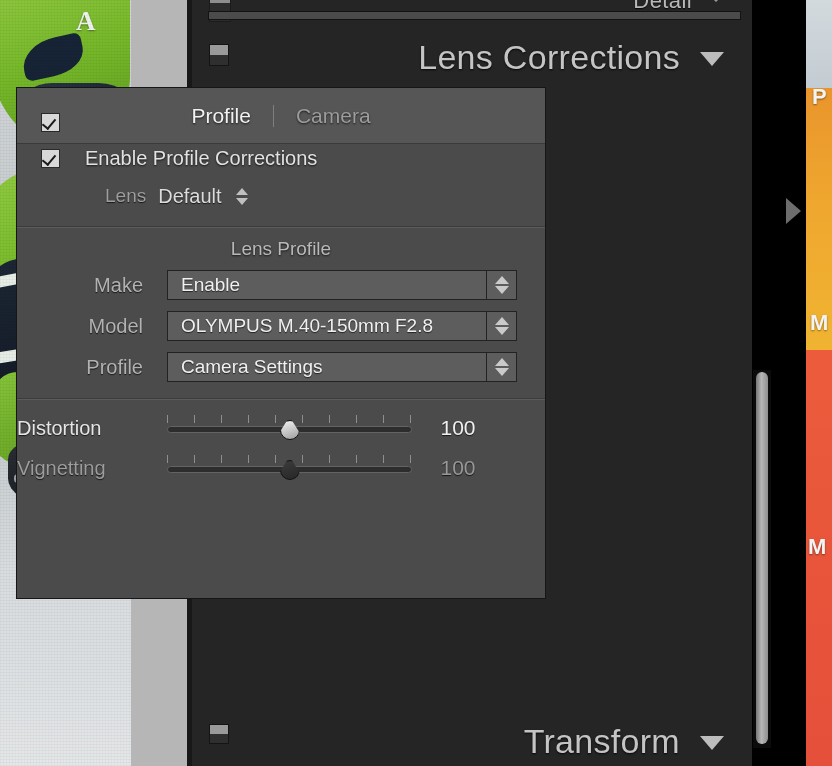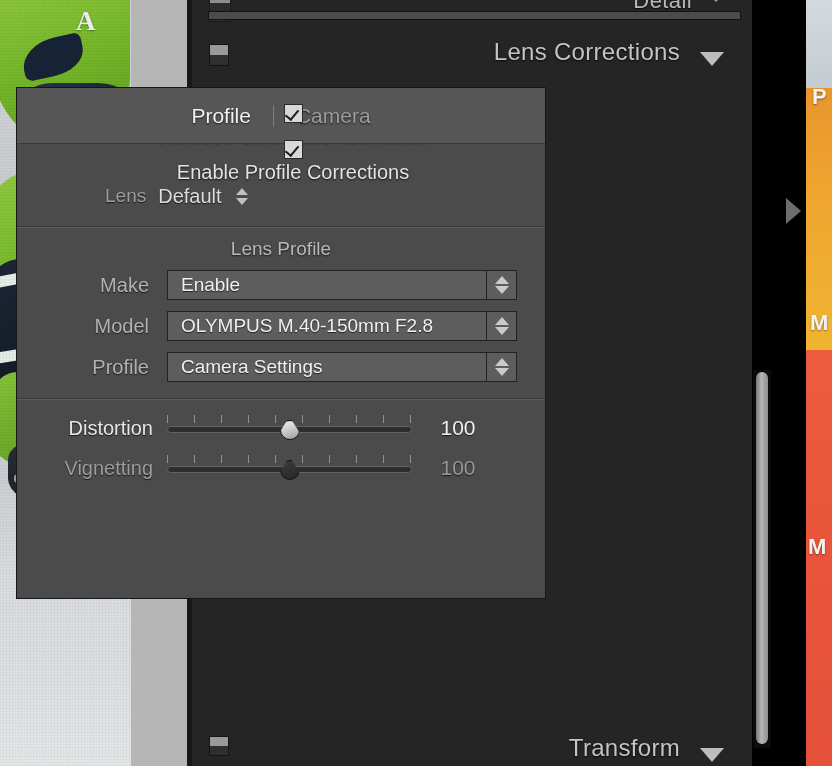--- a/index.html
+++ b/index.html
@@ -71,37 +71,37 @@
   .detail-strip{position:absolute;left:208px;top:11px;width:533px;height:9px;
       background:#4b4b4b;border:1px solid #131313;box-sizing:border-box;}
   .detail-sw{position:absolute;left:209px;top:-14px;width:20px;height:34px;
       background:linear-gradient(180deg,#8e8e8e 0 48%,#2c2c2c 48% 100%);border:1px solid #1b1b1b;}
 
   
   .sec-head{position:absolute;left:192px;width:560px;height:58px;background:#252525;}
   .sw{position:absolute;left:17px;top:18px;width:20px;height:22px;
       background:linear-gradient(180deg,#9a9a9a 0 50%,#2f2f2f 50% 100%);
       border:1px solid #141414;box-sizing:border-box;}
-  .sec-title{position:absolute;right:72px;top:12px;color:#c4c4c4;font-size:24px;
+  .sec-title{position:absolute;right:72px;top:12px;color:#c4c4c4;font-size:34px;
       letter-spacing:.3px;text-shadow:0 1px 2px rgba(0,0,0,.85);white-space:nowrap;}
   .sec-caret{position:absolute;right:28px;top:26px;width:0;height:0;
       border-left:12px solid transparent;border-right:12px solid transparent;
       border-top:14px solid #bdbdbd;}
 
   
   .tabs{position:absolute;left:0;top:0;width:100%;height:56px;background:#565656;
       border-bottom:1px solid #3a3a3a;box-sizing:border-box;}
   .tabs-inner{display:flex;align-items:center;justify-content:center;height:100%;gap:0;}
   .tab{font-size:21px;color:#9c9c9c;text-shadow:0 1px 2px rgba(0,0,0,.7);padding:0 22px;
       cursor:pointer;}
   .tab.active{color:#f2f2f2;}
   .tab-div{width:1px;height:22px;background:#7e7e7e;}
 
   
-  .chk-row{display:flex;align-items:center;gap:2px;padding-left:24px;height:36px;flex-direction:column;}
+  .chk-row{display:flex;align-items:center;gap:25px;padding-left:24px;height:36px;}
   .chk{width:19px;height:19px;background:#d8d8d8;border:1px solid #2a2a2a;position:relative;
        box-sizing:border-box;flex:0 0 auto;}
   .chk::after{content:"";position:absolute;left:3px;top:2px;width:6px;height:11px;
        border:solid #1a1a1a;border-width:0 2.6px 2.6px 0;transform:rotate(40deg);}
   .chk-label{color:#e2e2e2;font-size:20px;text-shadow:0 1px 2px rgba(0,0,0,.75);}
 
   .setup-row{display:flex;align-items:center;height:40px;padding-left:88px;gap:12px;}
   .setup-lbl{color:#9e9e9e;font-size:19px;text-shadow:0 1px 1px rgba(0,0,0,.7);}
   .setup-val{color:#dcdcdc;font-size:20px;text-shadow:0 1px 1px rgba(0,0,0,.7);}
   .stepper-sm{display:flex;flex-direction:column;gap:3px;align-items:center;margin-left:2px;}
@@ -109,38 +109,38 @@
        border-right:6px solid transparent;}
   .stepper-sm i.up{border-bottom:7px solid #c0c0c0;}
   .stepper-sm i.dn{border-top:7px solid #c0c0c0;}
 
   .hr{height:1px;background:#3b3b3b;border-bottom:1px solid #5c5c5c;}
 
   
   .grp-title{text-align:center;color:#b9b9b9;font-size:19px;padding:10px 0 6px;
       text-shadow:0 1px 2px rgba(0,0,0,.7);}
   .cmb-row{display:flex;align-items:center;height:38px;margin-bottom:3px;}
-  .cmb-lbl{width:150px;text-align:right;padding-right:18px;color:#b2b2b2;font-size:20px;
+  .cmb-lbl{width:150px;text-align:right;padding-right:24px;color:#b2b2b2;font-size:20px;
       text-shadow:0 1px 1px rgba(0,0,0,.7);box-sizing:border-box;}
   .cmb{flex:1;display:flex;align-items:stretch;margin-right:28px;height:30px;}
   .cmb-field{flex:1;background:#5d5d5d;border:1px solid #222;box-sizing:border-box;
       display:flex;align-items:center;padding-left:13px;color:#f0f0f0;font-size:19px;
       text-shadow:0 1px 1px rgba(0,0,0,.65);overflow:hidden;white-space:nowrap;}
   .cmb-btn{width:30px;background:#5d5d5d;border:1px solid #222;border-left:none;
       box-sizing:border-box;display:flex;flex-direction:column;align-items:center;
       justify-content:center;gap:2px;}
   .cmb-btn i{display:block;width:0;height:0;border-left:7px solid transparent;
       border-right:7px solid transparent;}
   .cmb-btn i.up{border-bottom:8px solid #cacaca;}
   .cmb-btn i.dn{border-top:8px solid #cacaca;}
 
   
   .sl-row{display:flex;align-items:center;height:40px;}
-  .sl-lbl{width:150px;text-align:right;padding-right:14px;font-size:20px;
-      text-shadow:0 1px 1px rgba(0,0,0,.7);box-sizing:border-box;padding-left:11px;}
+  .sl-lbl{width:150px;text-align:left;padding-right:14px;font-size:20px;
+      text-shadow:0 1px 1px rgba(0,0,0,.7);box-sizing:border-box;}
   .sl-lbl.on{color:#e6e6e6;}
   .sl-lbl.off{color:#9c9c9c;}
   .sl-wrap{position:relative;width:245px;height:30px;}
   .ticks{position:absolute;left:0;top:2px;width:100%;height:8px;
       background-image:repeating-linear-gradient(90deg,#8e8e8e 0 1px,rgba(0,0,0,0) 1px 27px);}
   .track{position:absolute;left:0;top:13px;width:100%;height:7px;border-radius:4px;
       background:#2d2d2d;border:1px solid #636363;box-sizing:border-box;}
   .handle{position:absolute;top:3px;width:24px;height:26px;margin-left:-12px;}
   .handle s{display:block;width:20px;height:20px;margin:4px auto 0;border-radius:50% 50% 50% 50%;
       border:1.5px solid #131313;box-sizing:border-box;
@@ -306,21 +306,21 @@
           <div class="track"></div>
           <div class="handle dark" style="left:50%;">
               <s></s>
             </div>
         </div>
         <div class="sl-val off">100</div>
       </div>
     </div>
   </div>
 
-  <div class="sec-head" style="top:716px;height:30px;margin-top:12px;">
+  <div class="sec-head" style="top:716px;height:30px;">
     <div class="sw" style="top:8px;height:20px;"></div>
     <div class="sec-title" style="top:6px;">Transform</div>
     <div class="sec-caret" style="top:20px;"></div>
   </div>
 
   <div class="outer-right"></div>
   <div class="expand-tri"></div>
   <div class="sbar"></div>
   <div class="sthumb"></div>
 

